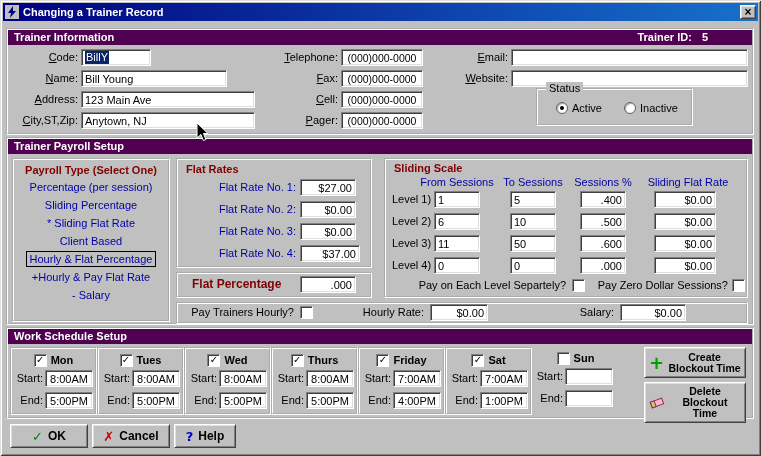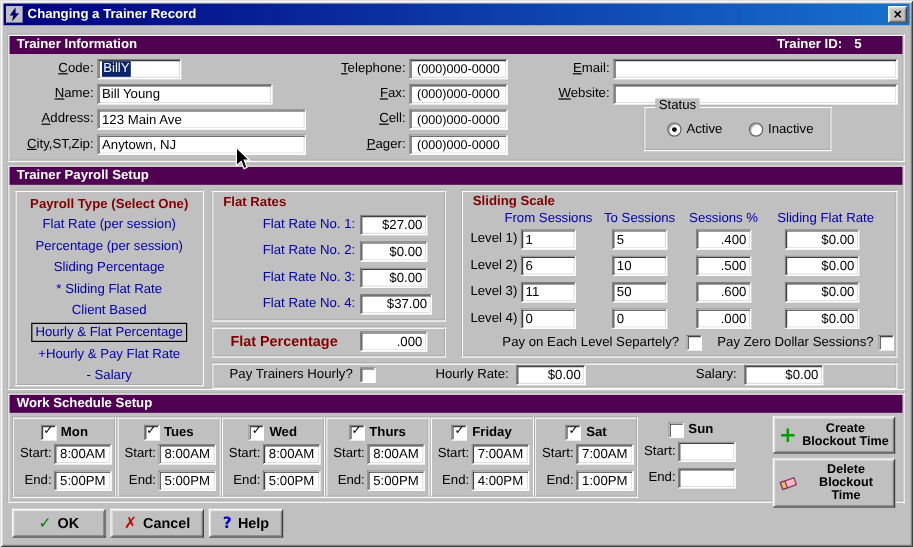--- a/index.html
+++ b/index.html
@@ -60,21 +60,21 @@
           <polygon points="8,1 3,8 6,8 5,13 11,6 8,6" fill="#000080"></polygon>
         </svg>
     </span>
     <span class="titletext">Changing a Trainer Record</span>
     <button class="closebtn raised">×</button>
   </div>
 
   <div class="abs groove" style="left:6px;top:28px;width:748px;height:107px"></div>
   <div class="abs bar" style="left:8px;top:30px;width:744px">
     <span>Trainer Information</span>
-    <span style="margin-right:28px">
+    <span style="margin-right:38px">
       <span>Trainer ID:</span>
       <span style="margin-left:7px">5</span>
     </span>
   </div>
 
   <div class="abs lbl hotfirst" style="left:8px;top:49px;width:70px"><u>C</u>ode:</div>
   <div class="abs tb sunken" style="left:81px;top:49px;width:70px"><span class="sel">BillY</span></div>
 
   <div class="abs lbl hotfirst" style="left:8px;top:70px;width:70px"><u>N</u>ame:</div>
   <input class="abs tb sunken" style="left: 81px; top: 70px; width: 146px;" value="Bill Young">
@@ -117,21 +117,20 @@
     </div>
   </div>
 
   <div class="abs groove" style="left:6px;top:137px;width:748px;height:188px"></div>
   <div class="abs bar" style="left:8px;top:139px;width:744px">
     <span>Trainer Payroll Setup</span>
   </div>
 
   <div class="abs groove" style="left:12px;top:158px;width:158px;height:164px">
     <div class="ptitle maroon">Payroll Type (Select One)</div>
-    <div class="popt">Flat Rate (per session)</div>
     <div class="popt">Percentage (per session)</div>
     <div class="popt">Sliding Percentage</div>
     <div class="popt">* Sliding Flat Rate</div>
     <div class="popt">Client Based</div>
     <div class="popt"><span class="selbox">Hourly &amp; Flat Percentage</span></div>
     <div class="popt">+Hourly &amp; Pay Flat Rate</div>
     <div class="popt">- Salary</div>
   </div>
 
   <div class="abs groove" style="left:176px;top:158px;width:196px;height:110px">

